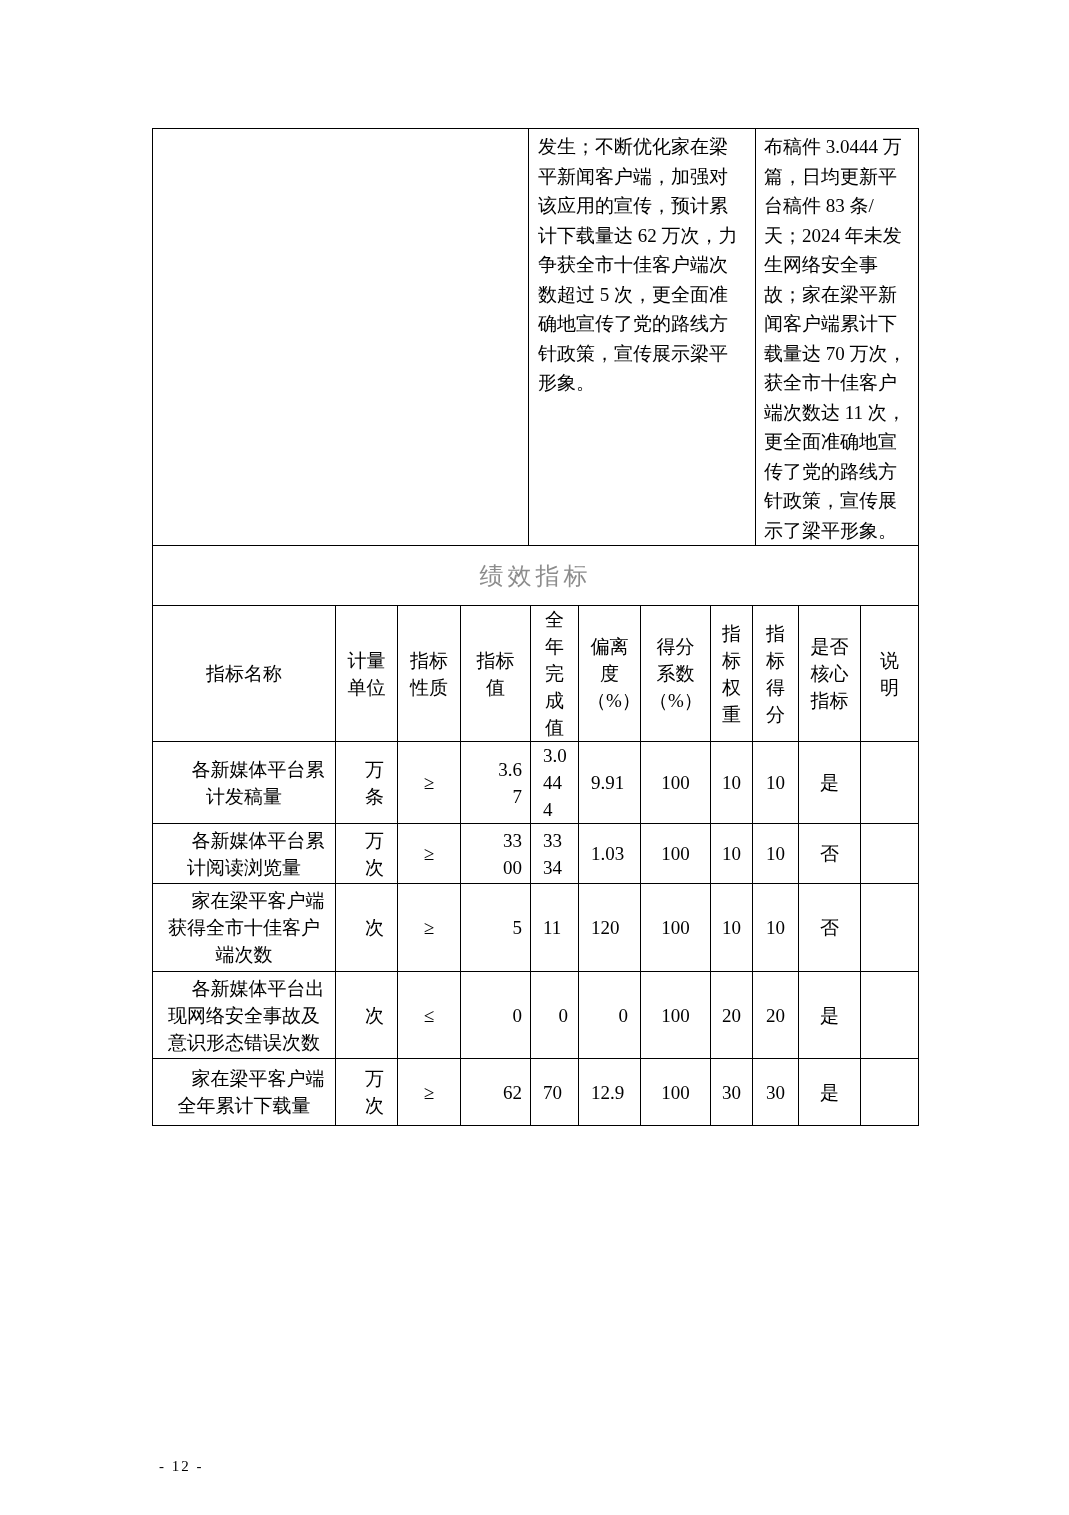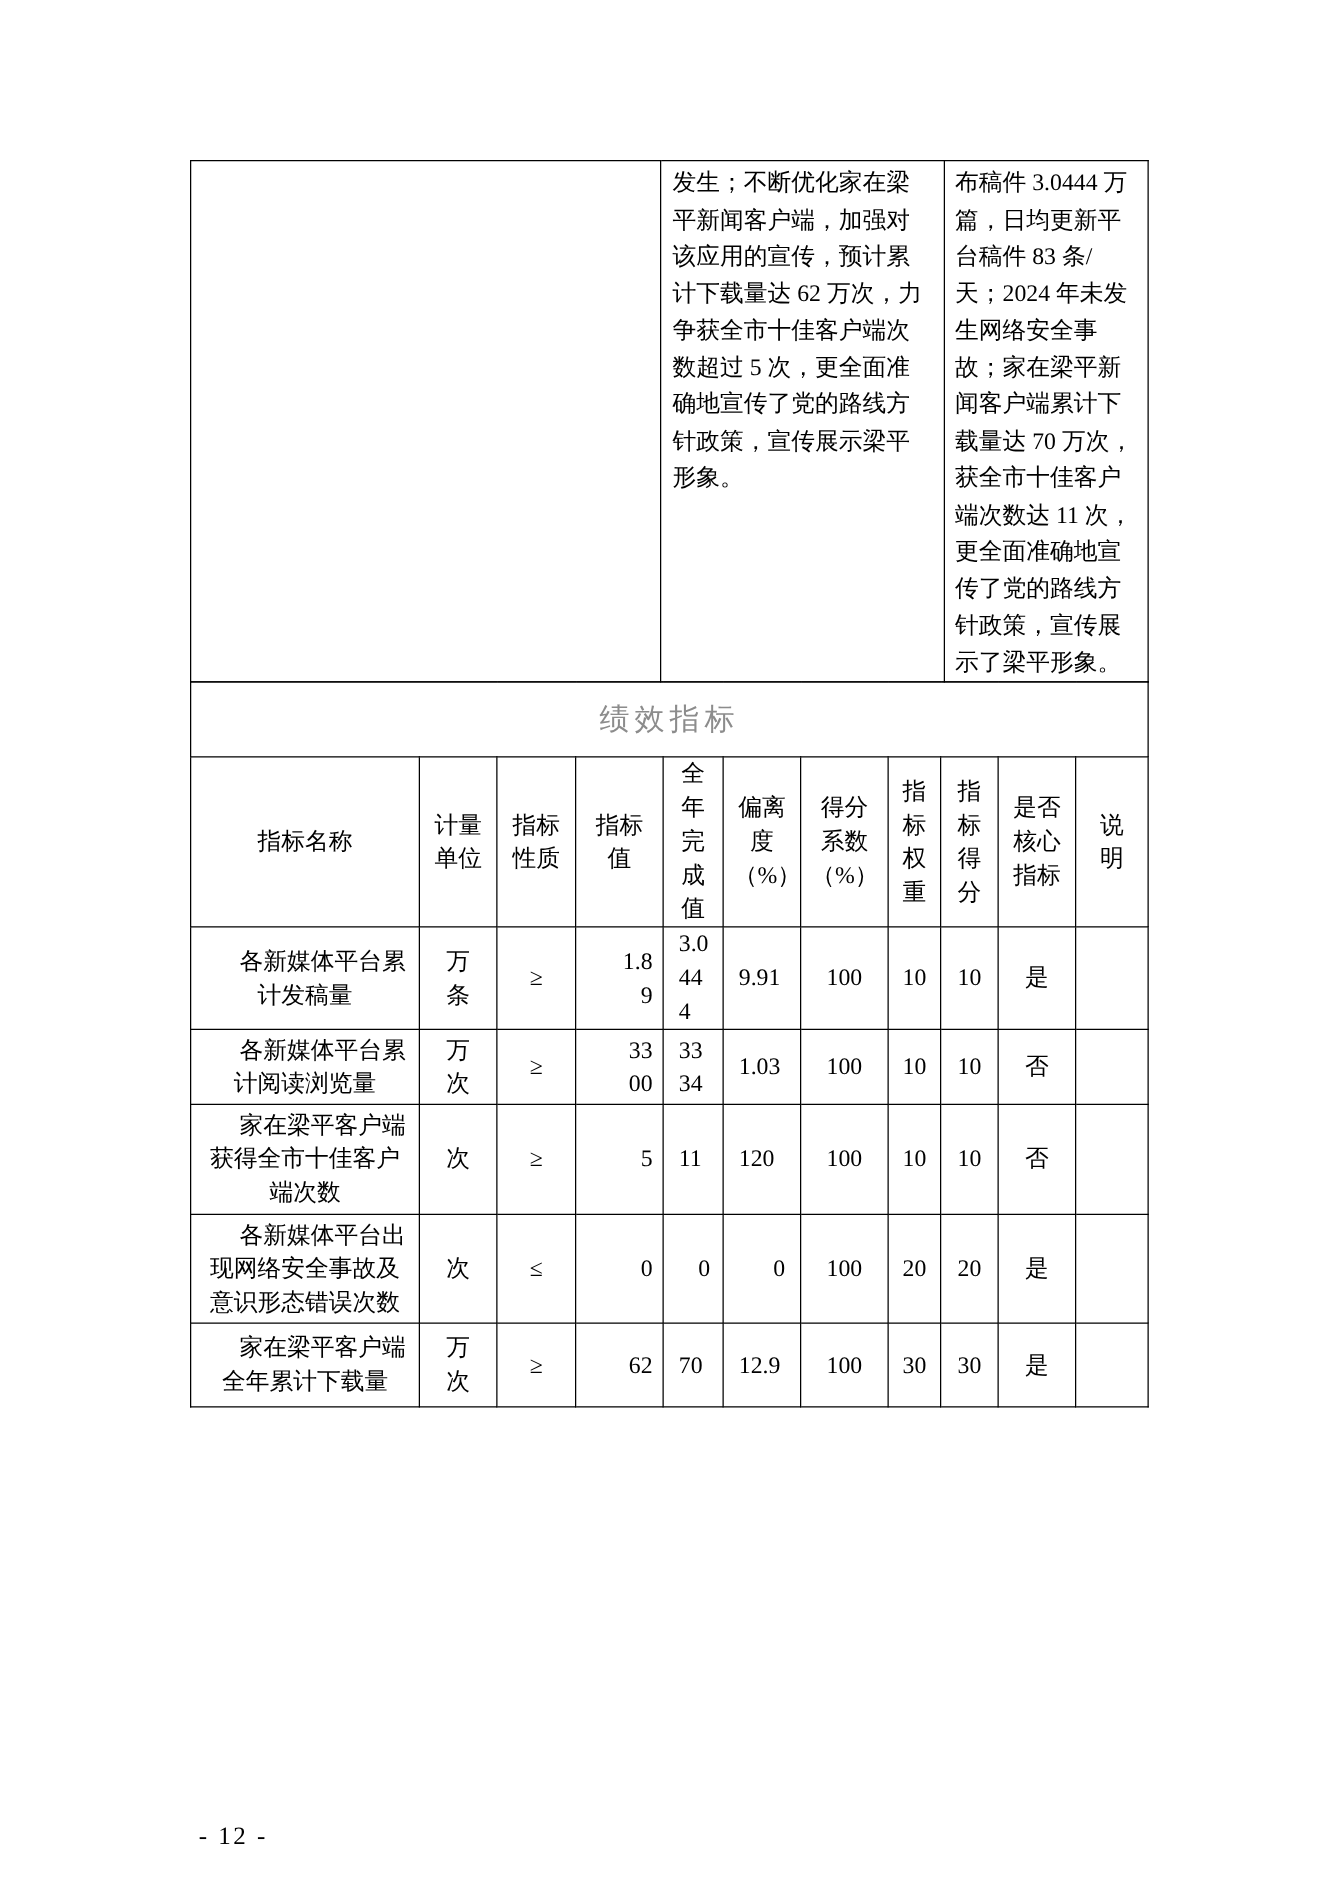--- a/index.html
+++ b/index.html
@@ -57,21 +57,21 @@
     text-align:center;
     word-break:break-all;
     line-height:27px;
   }
   .t-main .row-head .h-note{padding:0 11px;}
   .t-main td.cell-name{
     text-align:center;
     text-indent:28px;
     padding:0 8px;
   }
-  .t-main td.cell-unit{text-align:center;padding:0 13px;}
+  .t-main td.cell-unit{text-align:right;padding:0 13px;}
   .t-main td.cell-nature{text-align:center;}
   .t-main td.cell-target{
     text-align:right;
     padding:0 8px 0 34px;
     word-break:break-all;
   }
   .t-main td.cell-actual{
     text-align:left;
     padding:0 10px 0 12px;
     word-break:break-all;
@@ -83,21 +83,21 @@
   }
   .t-main td.cell-coeff,
   .t-main td.cell-weight,
   .t-main td.cell-score,
   .t-main td.cell-core{text-align:center;padding:0 4px;}
   .t-main td.ta-r{text-align:right;}
   .r1{height:64px;} .r2{height:60px;} .r3{height:88px;}
   .r4{height:60px;} .r5{height:87px;} .r6{height:67px;}
   .page-num{
     position:absolute;left:159px;top:1458px;
-    font-size:20px;
+    font-size:15px;
     letter-spacing:2px;
   }
 </style>
 </head>
 <body>
 
 <div class="page">
 
   <div class="doc">
 
@@ -145,21 +145,21 @@
         <td>指标权重</td>
         <td>指标得分</td>
         <td>是否核心指标</td>
         <td class="h-note">说明</td>
       </tr>
 
       <tr class="r1">
         <td class="cell-name">各新媒体平台累计发稿量</td>
         <td class="cell-unit">万条</td>
         <td class="cell-nature">≥</td>
-        <td class="cell-target">1.89</td>
+        <td class="cell-target">3.67</td>
         <td class="cell-actual">3.0444</td>
         <td class="cell-deviation">9.91</td>
         <td class="cell-coeff">100</td>
         <td class="cell-weight">10</td>
         <td class="cell-score">10</td>
         <td class="cell-core">是</td>
         <td class="cell-note"></td>
       </tr>
 
       <tr class="r2">

